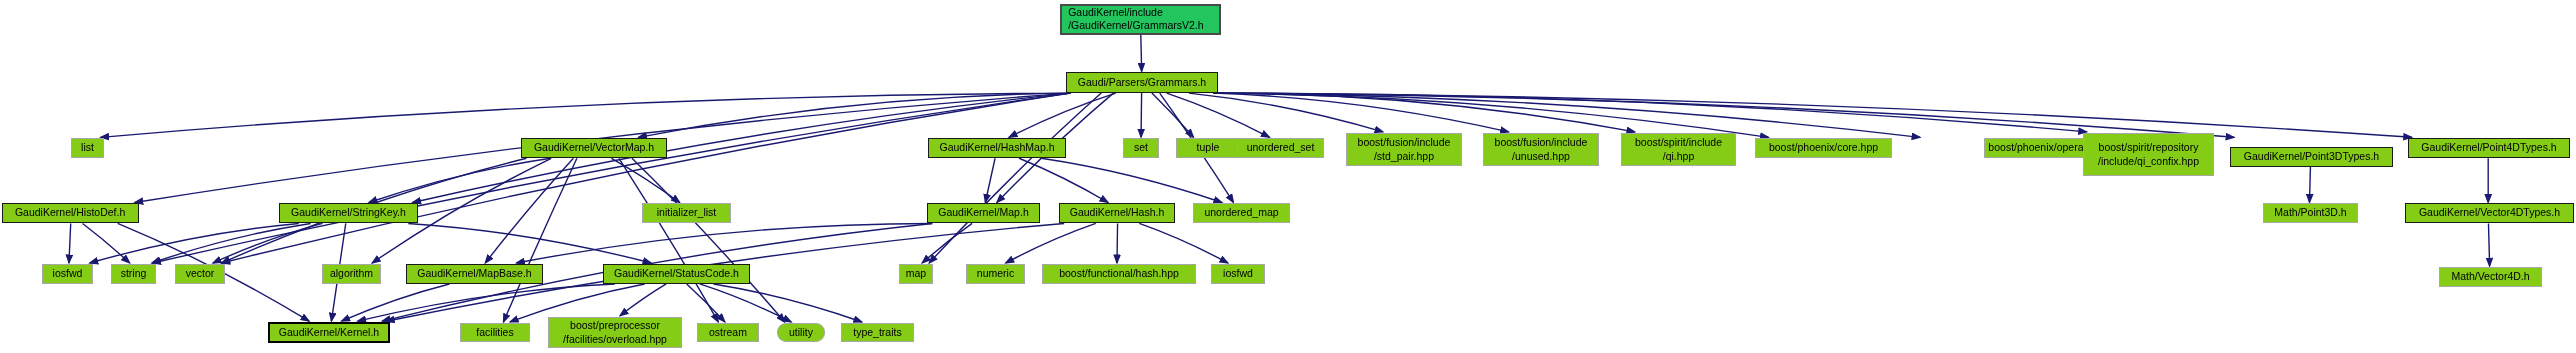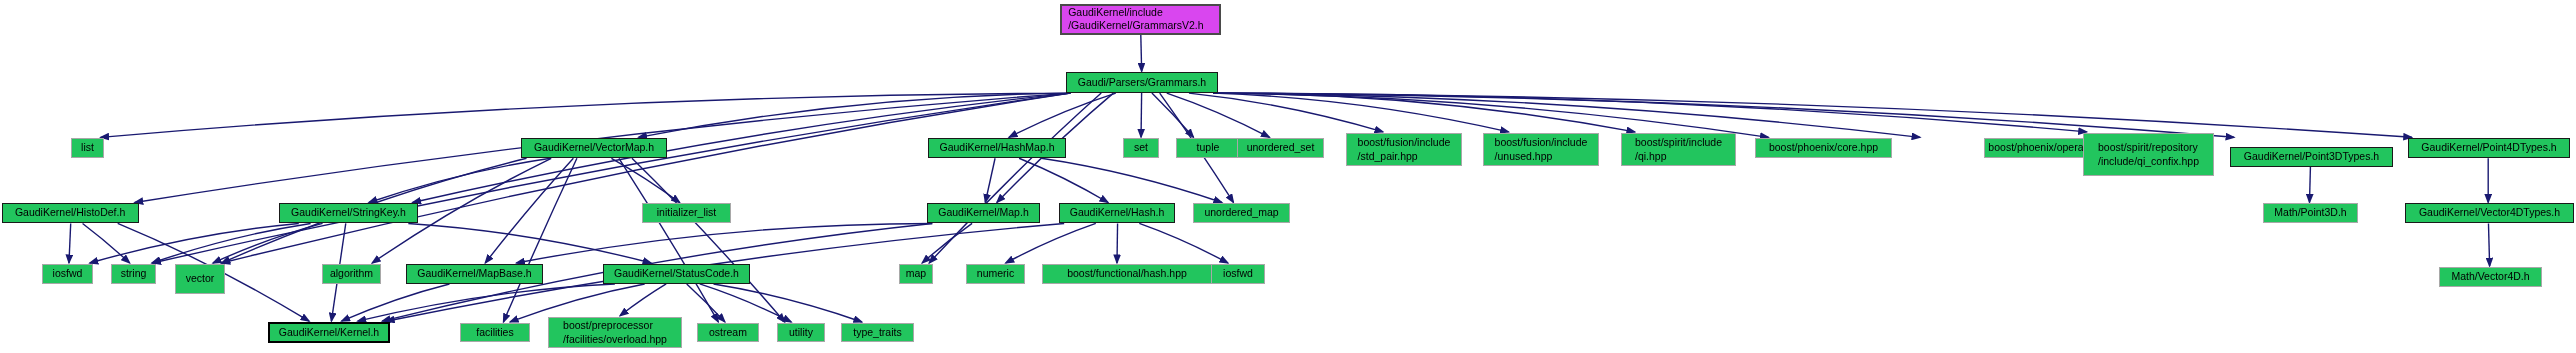--- a/index.html
+++ b/index.html
@@ -3,28 +3,28 @@
 <meta charset="utf-8">
 <style>
   html,body{margin:0;padding:0;background:#ffffff;}
   #canvas{position:relative;width:2576px;height:353px;overflow:hidden;
           font-family:"Liberation Sans", sans-serif;}
   #edge-layer{position:absolute;left:0;top:0;}
   #node-layer{position:absolute;left:0;top:0;width:100%;height:100%;}
   .node{
     position:absolute;box-sizing:border-box;
     display:flex;align-items:center;justify-content:center;
-    background:#22c55e;color:#000000;
-    font-size:10.5px;line-height:1.28;
+    background:#84cc16;color:#000000;
+    font-size:10.5px;line-height:1.28;text-align:center;
     white-space:pre-line;cursor:default;
   }
   .node.plain{border:0.8px solid #a8a8a8;}
   .node.linked{border:1.6px solid #1a1a1a;cursor:pointer;}
   .node.bold{border:2.3px solid #000000;cursor:pointer;}
-  .node.root{border:2.3px solid #4a4a4a;background:#d946ef;text-align:left;justify-content:flex-start;padding-left:6.2px;}
+  .node.root{border:2.3px solid #4a4a4a;background:#22c55e;text-align:left;justify-content:flex-start;padding-left:6.2px;}
   .edge{fill:none;stroke-width:1.8px;}
 </style>
 </head>
 <body>
 
 <div id="canvas">
   <svg id="edge-layer" width="2576" height="353" viewBox="0 0 3317 455">
       <defs>
         <marker id="arr" markerUnits="userSpaceOnUse" markerWidth="13" markerHeight="10" refX="11" refY="5" orient="auto">
           <path d="M0,0 L13,5 L0,10 z" fill="#191970"></path>
@@ -114,31 +114,31 @@
       <div class="node linked" style="left: 1.6px; top: 203px; width: 137px; height: 20px;">GaudiKernel/HistoDef.h</div>
       <div class="node linked" style="left: 279px; top: 203px; width: 139px; height: 20px;">GaudiKernel/StringKey.h</div>
       <div class="node plain" style="left: 642px; top: 203px; width: 89px; height: 20px;">initializer_list</div>
       <div class="node linked" style="left: 927px; top: 203px; width: 113px; height: 20px;">GaudiKernel/Map.h</div>
       <div class="node linked" style="left: 1059px; top: 203px; width: 116px; height: 20px;">GaudiKernel/Hash.h</div>
       <div class="node plain" style="left: 1193px; top: 203px; width: 97px; height: 20px;">unordered_map</div>
       <div class="node plain" style="left: 2263px; top: 203px; width: 95px; height: 20px;">Math/Point3D.h</div>
       <div class="node linked" style="left: 2405px; top: 203px; width: 169px; height: 20px;">GaudiKernel/Vector4DTypes.h</div>
       <div class="node plain" style="left: 42px; top: 264px; width: 51px; height: 20px;">iosfwd</div>
       <div class="node plain" style="left: 111px; top: 264px; width: 45px; height: 20px;">string</div>
-      <div class="node plain" style="left: 175px; top: 264px; width: 50px; height: 30px;">vector</div>
+      <div class="node plain" style="left: 175px; top: 264px; width: 50px; height: 20px;">vector</div>
       <div class="node plain" style="left: 322px; top: 264px; width: 59px; height: 20px;">algorithm</div>
       <div class="node linked" style="left: 406px; top: 264px; width: 137px; height: 20px;">GaudiKernel/MapBase.h</div>
       <div class="node linked" style="left: 603px; top: 264px; width: 147px; height: 20px;">GaudiKernel/StatusCode.h</div>
       <div class="node plain" style="left: 899px; top: 264px; width: 34px; height: 20px;">map</div>
       <div class="node plain" style="left: 966px; top: 264px; width: 59px; height: 20px;">numeric</div>
-      <div class="node plain" style="left: 1042px; top: 264px; width: 170px; height: 20px;">boost/functional/hash.hpp</div>
+      <div class="node plain" style="left: 1042px; top: 264px; width: 154px; height: 20px;">boost/functional/hash.hpp</div>
       <div class="node plain" style="left: 1211px; top: 264px; width: 54px; height: 20px;">iosfwd</div>
       <div class="node plain" style="left: 2439px; top: 267px; width: 103px; height: 20px;">Math/Vector4D.h</div>
       <div class="node bold" style="left: 268px; top: 322px; width: 122px; height: 21px;">GaudiKernel/Kernel.h</div>
       <div class="node plain" style="left: 460px; top: 323px; width: 70px; height: 19.4px;">facilities</div>
       <div class="node plain" style="left: 548px; top: 317px; width: 134px; height: 31px;">boost/preprocessor
 /facilities/overload.hpp</div>
       <div class="node plain" style="left: 697px; top: 323px; width: 62px; height: 19.4px;">ostream</div>
-      <div class="node plain" style="left: 777px; top: 323px; width: 48px; height: 19.4px;">utility</div>
+      <div class="node plain" style="left: 777px; top: 323px; width: 48px; height: 19.4px; border-radius: 9px;">utility</div>
       <div class="node plain" style="left: 841px; top: 323px; width: 73px; height: 19.4px;">type_traits</div>
     </div>
 </div>
 
 
 </body></html>

